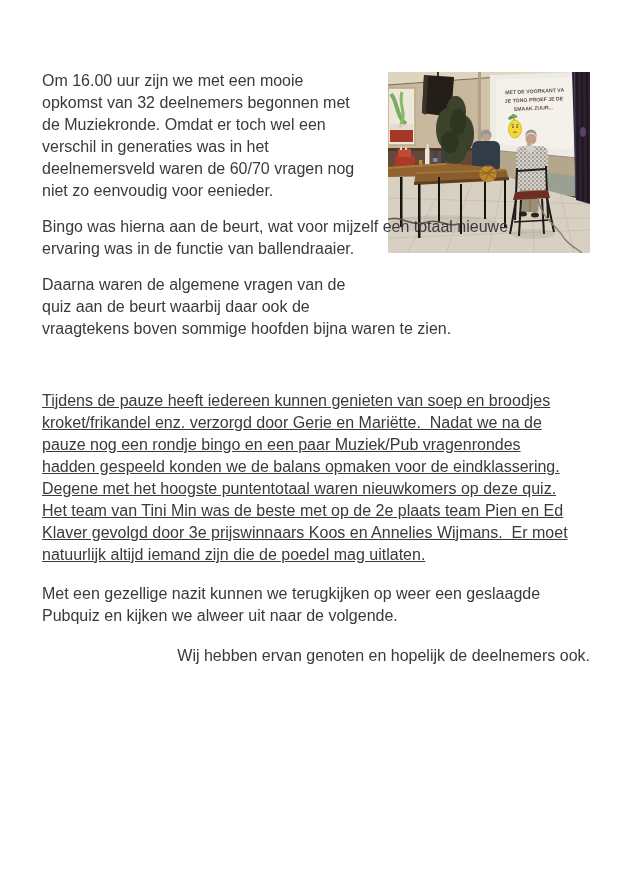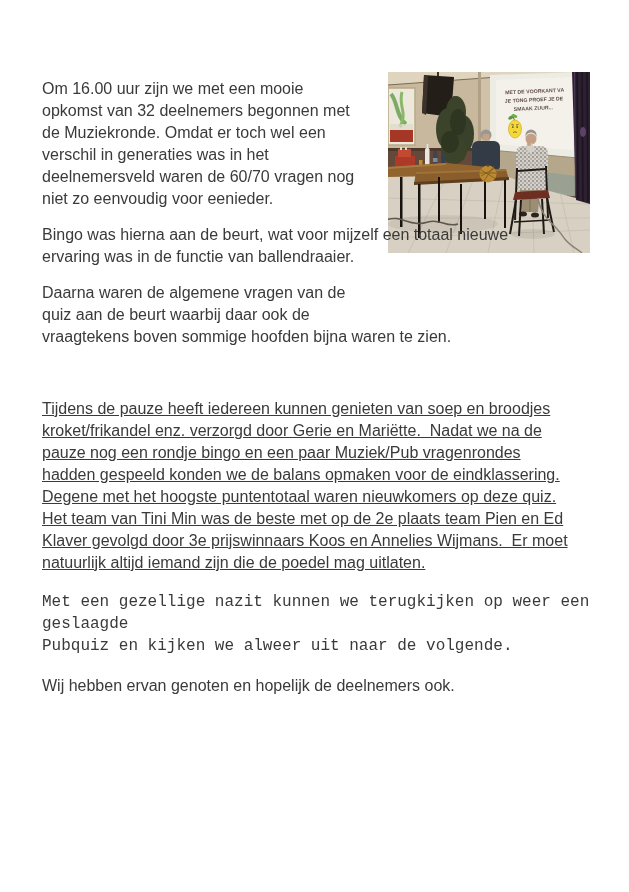--- a/index.html
+++ b/index.html
@@ -7,33 +7,33 @@
     position: relative;
     width: 629px;
     height: 892px;
     background: #ffffff;
     overflow: hidden;
     font-family: "Liberation Sans", sans-serif;
   }
   .doc {
     position: absolute;
     left: 42px;
-    top: 78px;
+    top: 70px;
     width: 548px;
     color: #3a3a3a;
     font-size: 16px;
     line-height: 22px;
   }
   .doc p {
     margin: 0 0 14px 0;
     white-space: pre-wrap;
   }
   .doc p.gap-lg { margin-top: 50px; text-decoration: underline; }
-  .doc p.gap-m1 { margin-top: 17px; font-family: Liberation Mono, monospace; }
-  .doc p.gap-m2 { margin-top: 18px; }
+  .doc p.gap-m1 { margin-top: 17px; }
+  .doc p.gap-m2 { margin-top: 18px; text-align: right; }
   .photo {
     position: absolute;
     left: 388px;
     top: 72px;
     width: 202px;
     height: 181px;
   }
   .photo svg { display:block; width:202px; height:181px; }
 </style>
 </head>

